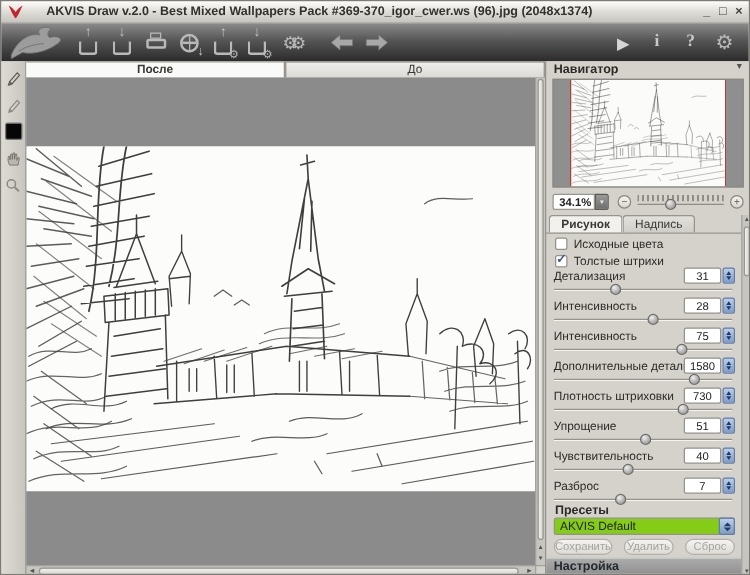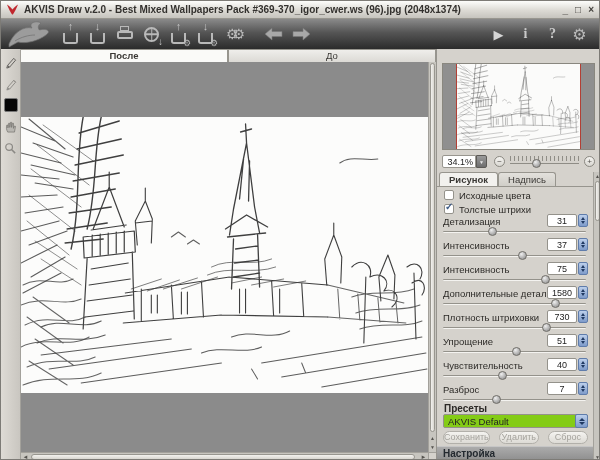--- a/index.html
+++ b/index.html
@@ -3,21 +3,21 @@
 <meta charset="utf-8">
 <style>
   html,body{margin:0;padding:0;background:#555;}
   *{box-sizing:border-box;}
   .window{position:relative;width:600px;height:460px;background:#d5d2cc;
     font-family:"Liberation Sans",sans-serif;font-size:10px;color:#222;
     border:1px solid #7d7b76;overflow:hidden;}
   
   .titlebar{position:absolute;left:0;top:0;width:100%;height:18px;
     background:linear-gradient(#fdfdfb,#dcdad4 55%,#c6c4be);
-    border-bottom:1px solid #98968f;display:flex;align-items:center;padding:0 5px;gap:5px;}
+    border-bottom:1px solid #98968f;display:flex;align-items:center;padding:0 5px;gap:18px;}
   .titlebar .logo{width:13px;height:13px;flex:0 0 auto;}
   .titlebar .title{flex:1;font-weight:bold;font-size:10px;color:#33312e;white-space:nowrap;overflow:hidden;}
   .winbtns{display:flex;gap:7px;color:#44423e;font-size:10px;font-weight:bold;}
   .winbtns span{cursor:default;line-height:14px;}
   
   .toolbar{position:absolute;left:0;top:18px;width:100%;height:30px;
     background:linear-gradient(#8a8a8a,#555 45%,#333 90%,#2b2b2b);
     display:flex;align-items:center;padding:0 6px;}
   .bird{width:46px;height:28px;margin-right:4px;flex:0 0 auto;}
   .tbtn{width:27px;height:24px;display:flex;align-items:center;justify-content:center;
@@ -76,21 +76,21 @@
   .phead{position:absolute;left:0;top:0;width:100%;height:13px;padding:1px 6px;
     font-weight:bold;font-size:10px;color:#2c2a27;}
   .phead .tri{position:absolute;right:6px;top:1px;font-size:7px;color:#55534f;}
   .thumbbox{position:absolute;left:5px;top:14px;width:153px;height:87px;background:#8f8f8f;
     border:1px solid #89877f;box-shadow:inset 1px 1px 2px rgba(0,0,0,.35);display:flex;}
   .thumbbox .side{width:13px;height:100%;background:#8f8f8f;flex:0 0 auto;}
   .thumbbox .view{flex:1;background:#fbfbfa;border-left:1px solid #b23f35;border-right:1px solid #b23f35;overflow:hidden;}
   .thumbbox .view svg{display:block;width:100%;height:100%;}
   .zoomrow{position:absolute;left:5px;top:105px;width:153px;height:15px;display:flex;align-items:center;}
   .zfield{width:34px;height:13px;background:#fff;border:1px solid #98968f;border-radius:2px 0 0 2px;
-    font-size:9px;text-align:right;padding:1px 2px 0 0;color:#222;}
+    font-size:9px;text-align:right;padding:1px 2px 0 0;color:#222;font-weight:bold;}
   .zdrop{width:11px;height:13px;background:linear-gradient(#9a9a9a,#6e6e6e);border:1px solid #5c5a56;
     border-radius:0 2px 2px 0;color:#e8e8e8;font-size:5px;text-align:center;line-height:12px;}
   .zbtn{width:11px;height:11px;border:1px solid #8a8881;border-radius:50%;background:linear-gradient(#f4f3f0,#d9d7d1);
     color:#55534f;font-size:8px;line-height:9px;text-align:center;margin-left:7px;}
   .zbtn.plus{margin-left:5px;}
   .ztrack{position:relative;flex:1;height:12px;margin-left:5px;}
   .ztrack .ticks{position:absolute;left:0;right:0;top:0;height:5px;
     background:repeating-linear-gradient(90deg,#8f8d86 0 1px,transparent 1px 4px);}
   .ztrack .line{position:absolute;left:0;right:0;top:7px;height:1px;background:#8f8d86;}
   .ballthumb{position:absolute;top:3px;width:9px;height:9px;margin-left:-4px;border-radius:50%;
@@ -284,20 +284,24 @@
             <span>▲</span>
             <span>▼</span>
           </span>
         </div>
         <div class="scorner"></div>
       </div>
     </div>
 
     <div class="rpanel">
 
+      <div class="phead">
+        <span>Навигатор</span>
+        <span class="tri">▼</span>
+      </div>
 
       <div class="thumbbox">
         <div class="side"></div>
         <div class="view">
           <svg viewBox="0 0 406 276" preserveAspectRatio="none">
             <use href="#sketch-sym"></use>
           </svg>
         </div>
         <div class="side"></div>
       </div>
@@ -337,21 +341,21 @@
         <span class="sspin">
             <i class="up"></i>
             <i class="dn"></i>
           </span>
         <span class="strack">
             <span class="ballthumb" style="left: 34%;"></span>
           </span>
       </div>
       <div class="srow" style="top:190px">
         <span class="slabel">Интенсивность</span>
-        <span class="sval">37</span>
+        <span class="sval">28</span>
         <span class="sspin">
             <i class="up"></i>
             <i class="dn"></i>
           </span>
         <span class="strack">
             <span class="ballthumb" style="left: 55%;"></span>
           </span>
       </div>
       <div class="srow" style="top:214px">
         <span class="slabel">Интенсивность</span>

